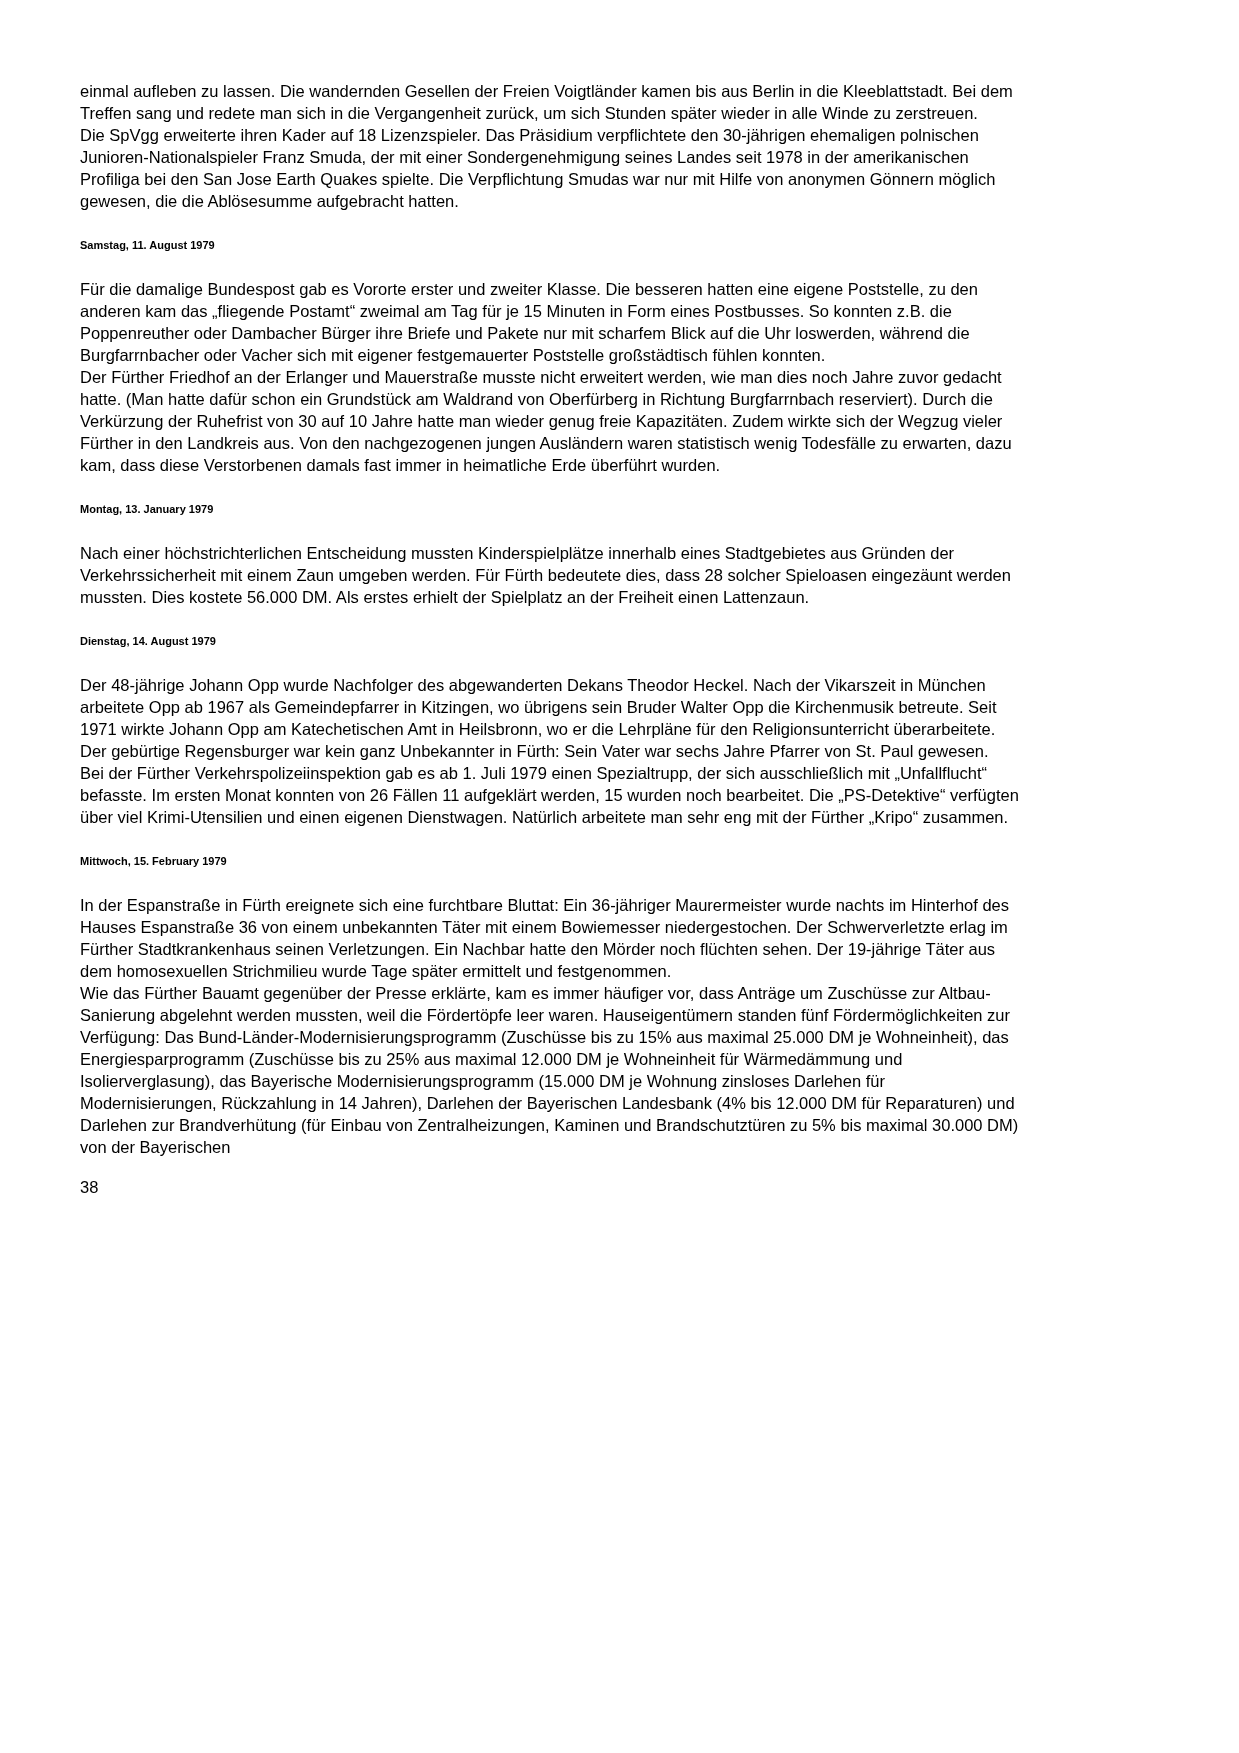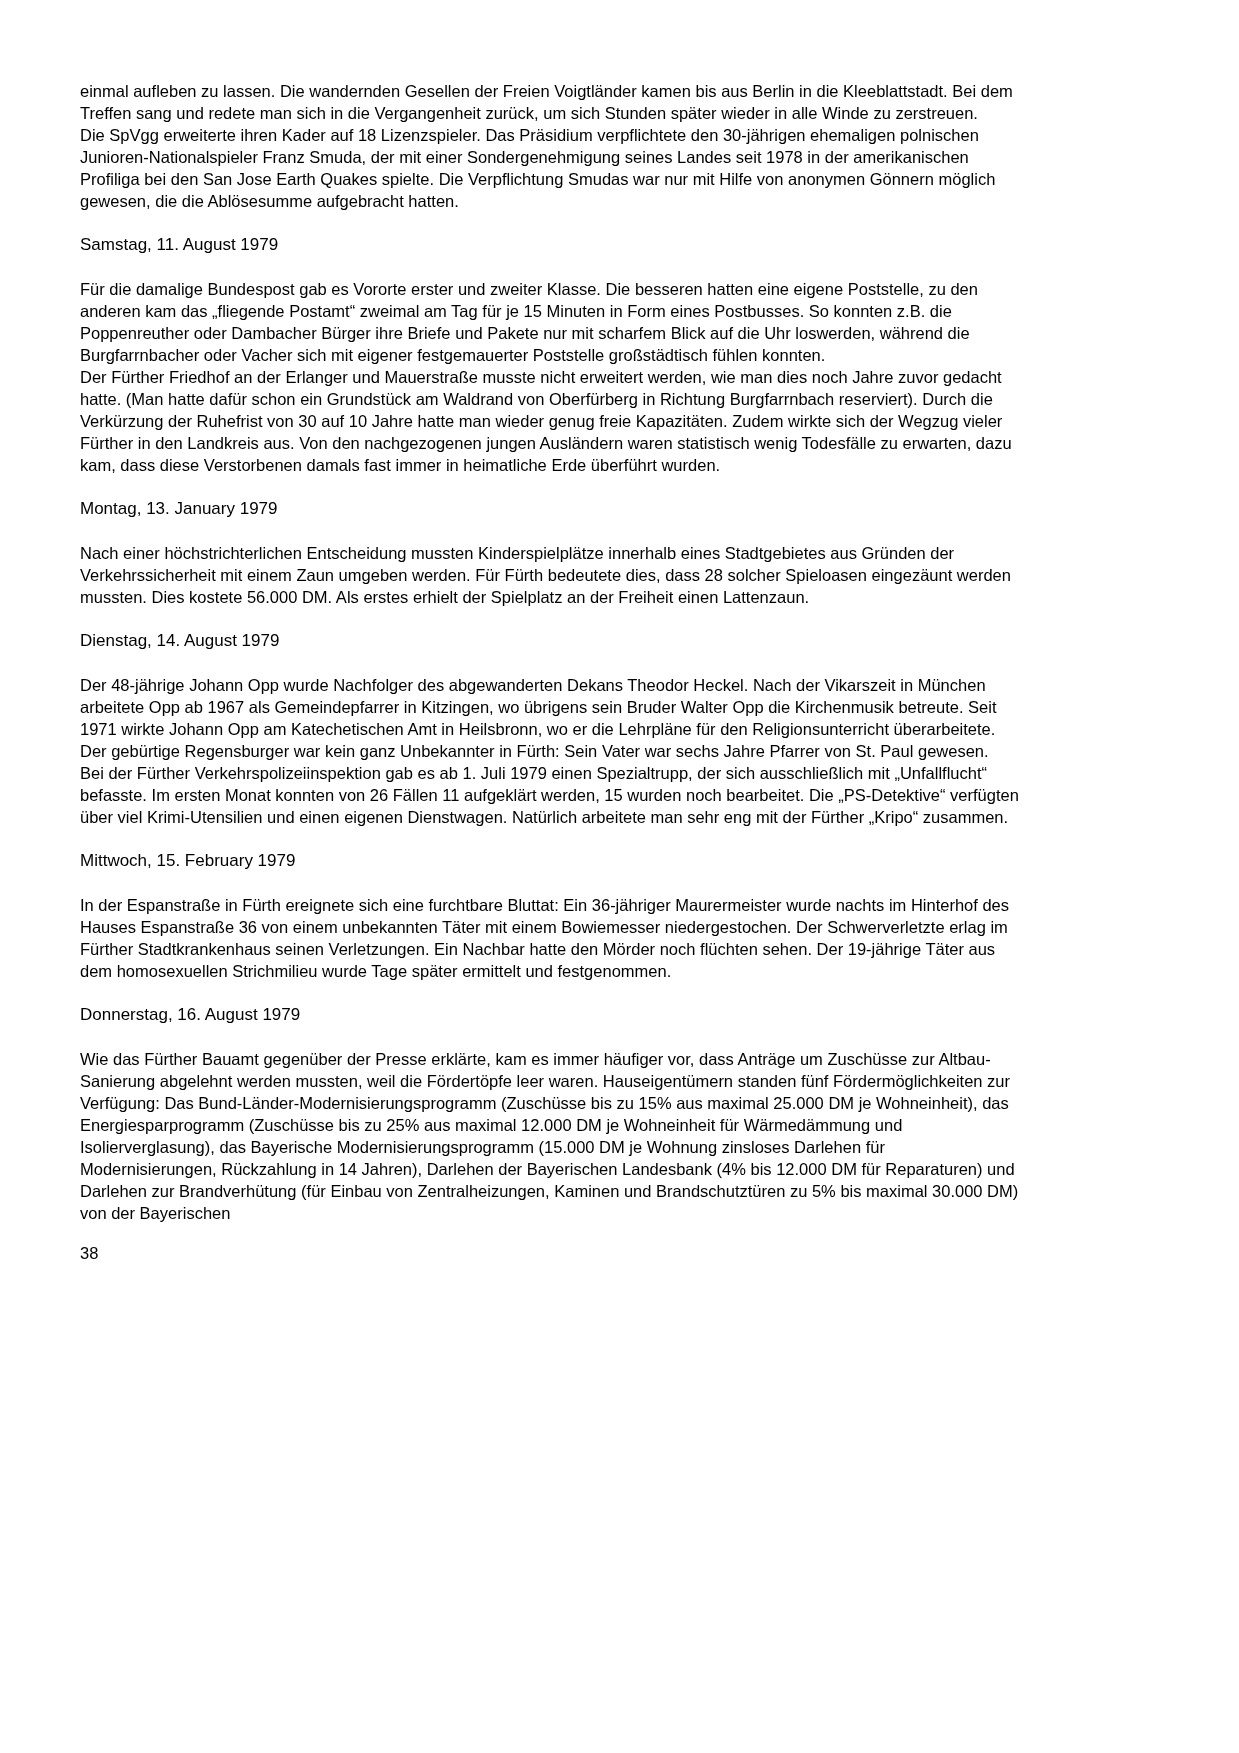--- a/index.html
+++ b/index.html
@@ -23,23 +23,23 @@
     margin-top: 6px;
   }
   .doc-content {
     width: 940px;
   }
   .para {
     margin: 0;
     text-align: left;
   }
   .heading {
-    font-size: 17px;
+    font-size: 11px;
     line-height: 22px;
-    font-weight: normal;
+    font-weight: bold;
     margin: 22px 0 22px 0;
   }
   .page-number {
     width: 940px;
     text-align: left;
     margin-top: 18px;
   }
 </style>
 </head>
 <body>
@@ -51,17 +51,16 @@
     <h2 class="heading">Samstag, 11. August 1979</h2>
     <p class="para">Für die damalige Bundespost gab es Vororte erster und zweiter Klasse. Die besseren hatten eine eigene Poststelle, zu den anderen kam das „fliegende Postamt“ zweimal am Tag für je 15 Minuten in Form eines Postbusses. So konnten z.B. die Poppenreuther oder Dambacher Bürger ihre Briefe und Pakete nur mit scharfem Blick auf die Uhr loswerden, während die Burgfarrnbacher oder Vacher sich mit eigener festgemauerter Poststelle großstädtisch fühlen konnten.</p>
     <p class="para">Der Fürther Friedhof an der Erlanger und Mauerstraße musste nicht erweitert werden, wie man dies noch Jahre zuvor gedacht hatte. (Man hatte dafür schon ein Grundstück am Waldrand von Oberfürberg in Richtung Burgfarrnbach reserviert). Durch die Verkürzung der Ruhefrist von 30 auf 10 Jahre hatte man wieder genug freie Kapazitäten. Zudem wirkte sich der Wegzug vieler Fürther in den Landkreis aus. Von den nachgezogenen jungen Ausländern waren statistisch wenig Todesfälle zu erwarten, dazu kam, dass diese Verstorbenen damals fast immer in heimatliche Erde überführt wurden.</p>
     <h2 class="heading">Montag, 13. January 1979</h2>
     <p class="para">Nach einer höchstrichterlichen Entscheidung mussten Kinderspielplätze innerhalb eines Stadtgebietes aus Gründen der Verkehrssicherheit mit einem Zaun umgeben werden. Für Fürth bedeutete dies, dass 28 solcher Spieloasen eingezäunt werden mussten. Dies kostete 56.000 DM. Als erstes erhielt der Spielplatz an der Freiheit einen Lattenzaun.</p>
     <h2 class="heading">Dienstag, 14. August 1979</h2>
     <p class="para">Der 48-jährige Johann Opp wurde Nachfolger des abgewanderten Dekans Theodor Heckel. Nach der Vikarszeit in München arbeitete Opp ab 1967 als Gemeindepfarrer in Kitzingen, wo übrigens sein Bruder Walter Opp die Kirchenmusik betreute. Seit 1971 wirkte Johann Opp am Katechetischen Amt in Heilsbronn, wo er die Lehrpläne für den Religionsunterricht überarbeitete. Der gebürtige Regensburger war kein ganz Unbekannter in Fürth: Sein Vater war sechs Jahre Pfarrer von St. Paul gewesen.</p>
     <p class="para">Bei der Fürther Verkehrspolizeiinspektion gab es ab 1. Juli 1979 einen Spezialtrupp, der sich ausschließlich mit „Unfallflucht“ befasste. Im ersten Monat konnten von 26 Fällen 11 aufgeklärt werden, 15 wurden noch bearbeitet. Die „PS-Detektive“ verfügten über viel Krimi-Utensilien und einen eigenen Dienstwagen. Natürlich arbeitete man sehr eng mit der Fürther „Kripo“ zusammen.</p>
     <h2 class="heading">Mittwoch, 15. February 1979</h2>
     <p class="para">In der Espanstraße in Fürth ereignete sich eine furchtbare Bluttat: Ein 36-jähriger Maurermeister wurde nachts im Hinterhof des Hauses Espanstraße 36 von einem unbekannten Täter mit einem Bowiemesser niedergestochen. Der Schwerverletzte erlag im Fürther Stadtkrankenhaus seinen Verletzungen. Ein Nachbar hatte den Mörder noch flüchten sehen. Der 19-jährige Täter aus dem homosexuellen Strichmilieu wurde Tage später ermittelt und festgenommen.</p>
-    <h2 class="heading">Donnerstag, 16. August 1979</h2>
     <p class="para">Wie das Fürther Bauamt gegenüber der Presse erklärte, kam es immer häufiger vor, dass Anträge um Zuschüsse zur Altbau-Sanierung abgelehnt werden mussten, weil die Fördertöpfe leer waren. Hauseigentümern standen fünf Fördermöglichkeiten zur Verfügung: Das Bund-Länder-Modernisierungsprogramm (Zuschüsse bis zu 15% aus maximal 25.000 DM je Wohneinheit), das Energiesparprogramm (Zuschüsse bis zu 25% aus maximal 12.000 DM je Wohneinheit für Wärmedämmung und Isolierverglasung), das Bayerische Modernisierungsprogramm (15.000 DM je Wohnung zinsloses Darlehen für Modernisierungen, Rückzahlung in 14 Jahren), Darlehen der Bayerischen Landesbank (4% bis 12.000 DM für Reparaturen) und Darlehen zur Brandverhütung (für Einbau von Zentralheizungen, Kaminen und Brandschutztüren zu 5% bis maximal 30.000 DM) von der Bayerischen</p>
   </div>
   <div class="page-number">38</div>
 </main>
 
 </body></html>

